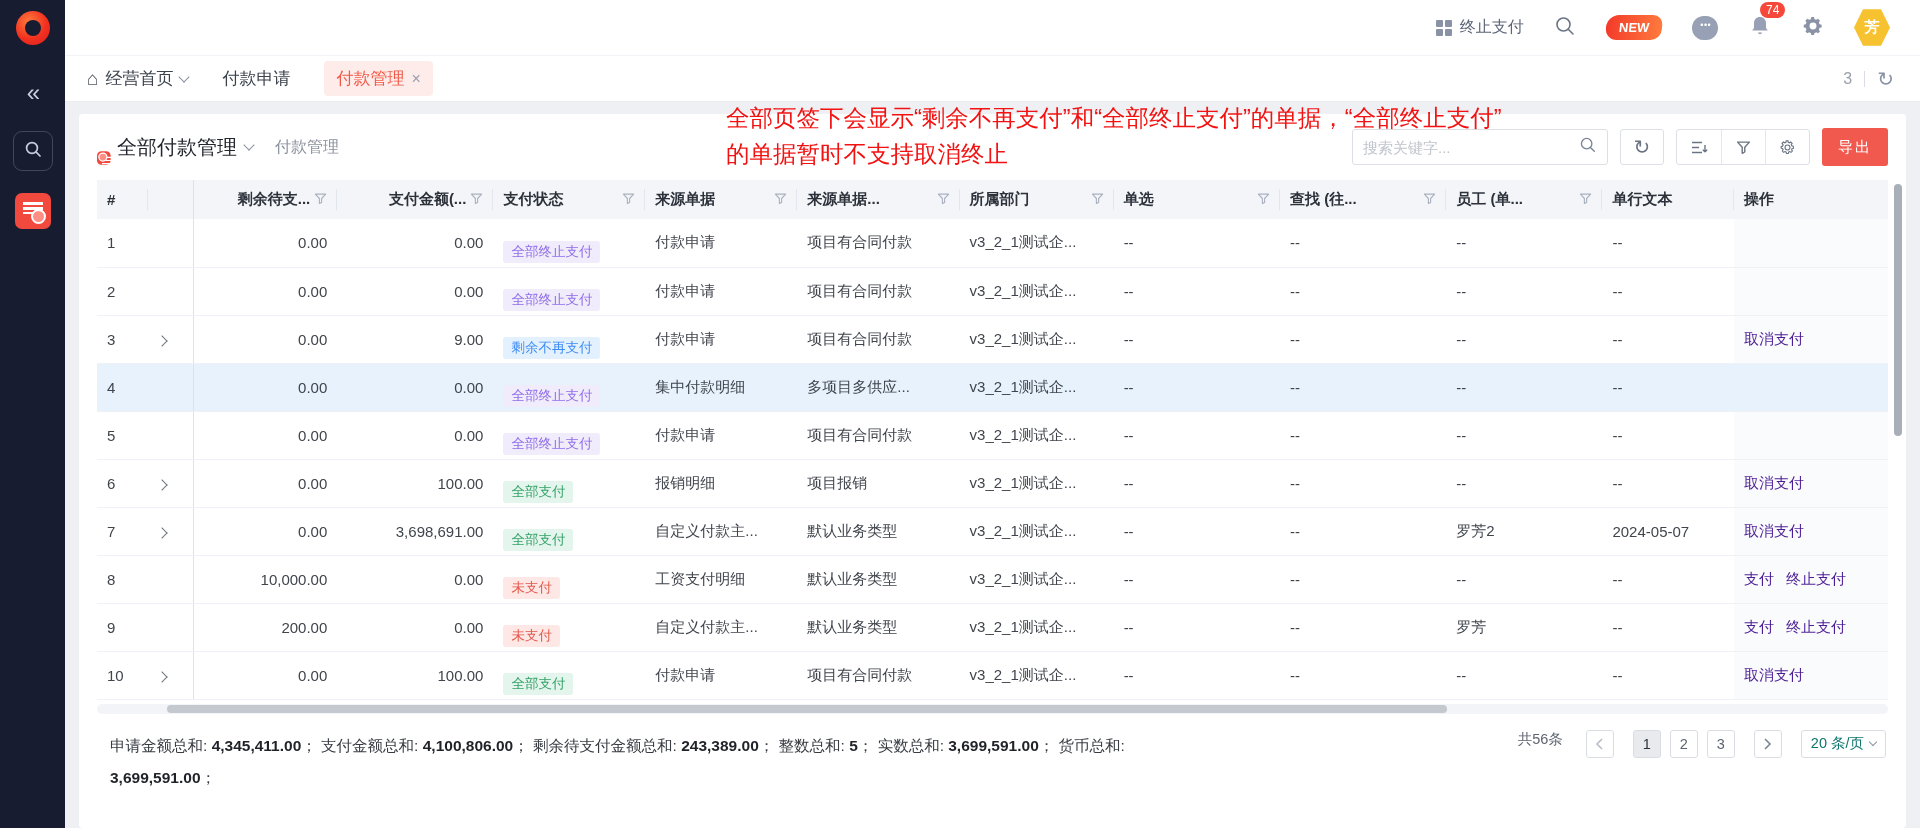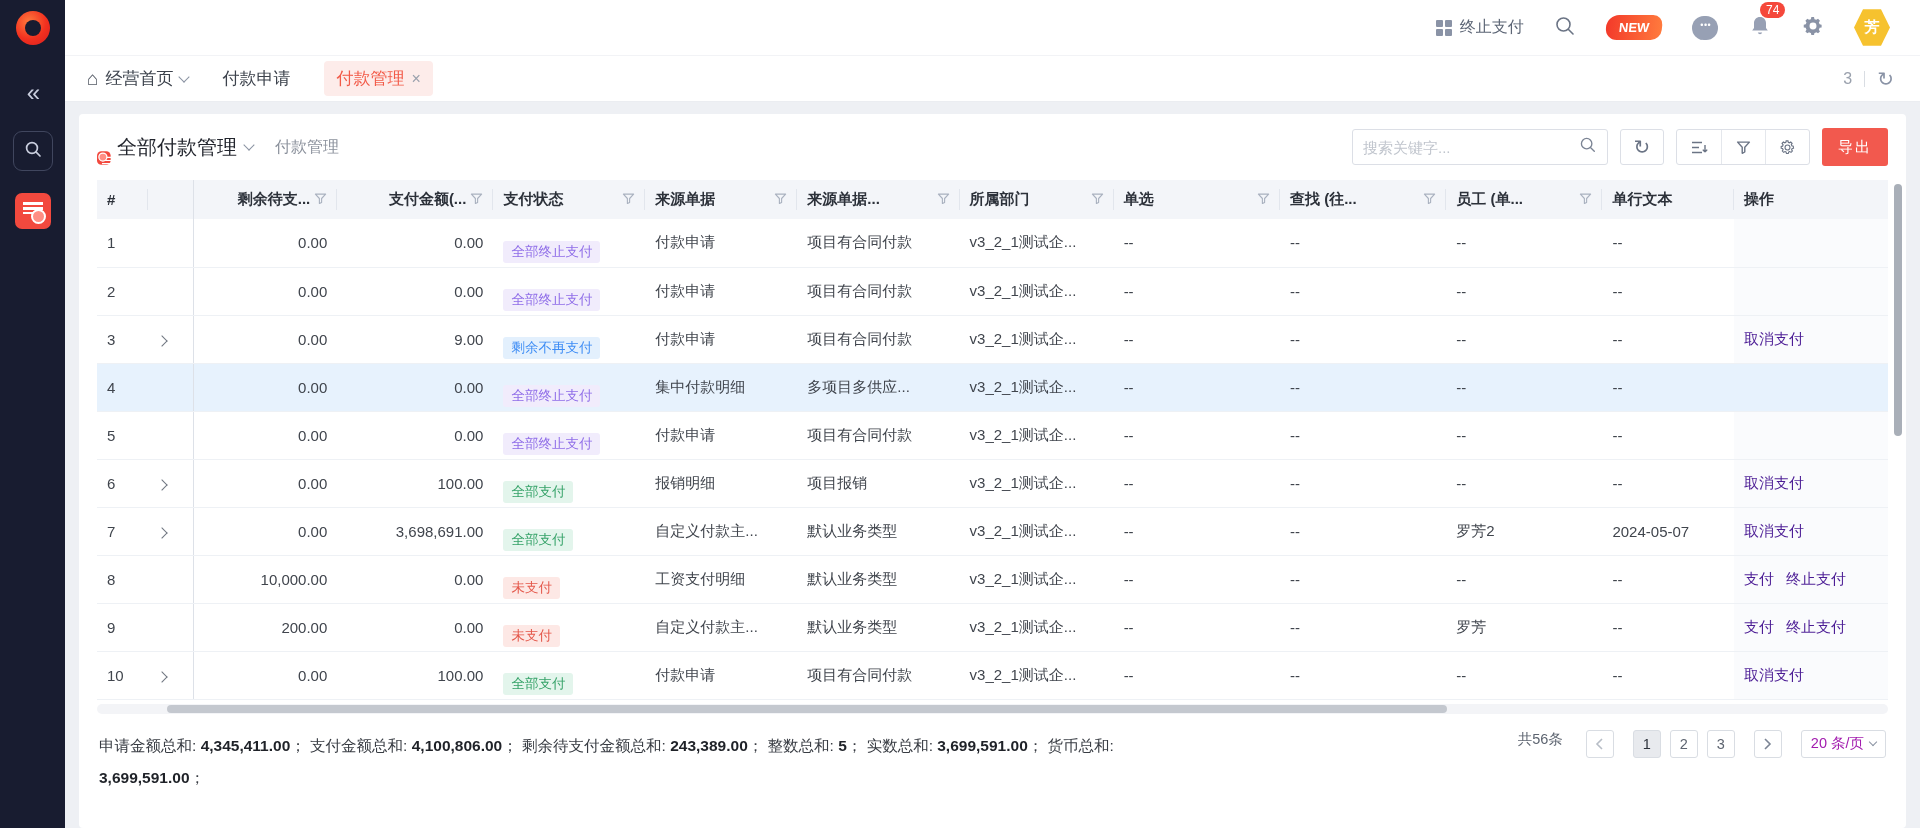--- a/index.html
+++ b/index.html
@@ -101,31 +101,31 @@
             transform:rotate(45deg); display:inline-block; cursor:pointer; }
   .status-badge { display:inline-block; padding:4px 8px; border-radius:3px; font-size:13.5px; line-height:1;margin-top:18px; }
   .action-link { color:#4c1d95; cursor:pointer; margin-right:12px; }
   .op-col { background:#fafbfd; }
   .vscroll-thumb { position:absolute; right:-14px; top:4px; width:8px; height:252px; background:#a9afb8; border-radius:4px; }
 
   .hscroll { height:10px; background:#f3f4f7; border-radius:5px; margin-top:4px; position:relative; flex-shrink:0; }
   .hscroll .thumb { position:absolute; left:70px; top:1px; height:8px; width:1280px; background:#c4c8cf; border-radius:4px; }
 
   
-  .footer { display:flex; justify-content:space-between; align-items:flex-start; padding:16px 2px 0; flex-shrink:0; }
+  .footer { display:flex; justify-content:space-between; align-items:flex-start; padding:16px 2px 0; flex-shrink:0;margin-left:11px; }
   .summary { font-size:15.5px; color:#383c43; line-height:2.1; max-width:1250px; }
   .summary b { color:#1f2228; }
   .pagination { display:flex; align-items:flex-start; gap:19px; font-size:14.5px; color:#5d6470; }
   .pg-total { margin-right:4px; }
   .pg-btn { min-width:28px; height:28px; border:1px solid #d9dde3; border-radius:3px; background:#fff;
             display:flex; align-items:center; justify-content:center; cursor:pointer; color:#5d6470; font-size:14.5px; }
   .pg-btn.arrow { color:#9aa1ad; }
   .pg-btn.active { background:#e8eaee; color:#2c313a; }
   .page-size { height:28px; border:1px solid #d9dde3; border-radius:3px; display:flex; align-items:center;
-               gap:6px; padding:0 9px; cursor:pointer; color:#a21caf; }
+               gap:6px; padding:0 9px; cursor:pointer; color:#0f766e; }
   .page-size .chev-down { width:6px; height:6px; margin-top:-3px; }
 
   
   .annotation { position:absolute; left:726px; top:100px; z-index:30; color:#f21212; font-size:23.5px;
                 line-height:36px; pointer-events:none; white-space:nowrap; }
 </style>
 </head>
 <body>
 
 <div class="app">
@@ -527,15 +527,17 @@
               <span class="chev-down"></span>
             </span>
           </div>
         </div>
 
       </div>
     </div>
   </div>
 
   <div class="annotation">
+    <div>全部页签下会显示“剩余不再支付”和“全部终止支付”的单据，“全部终止支付”</div>
+    <div>的单据暂时不支持取消终止</div>
   </div>
 
 </div>
 
 </body></html>

